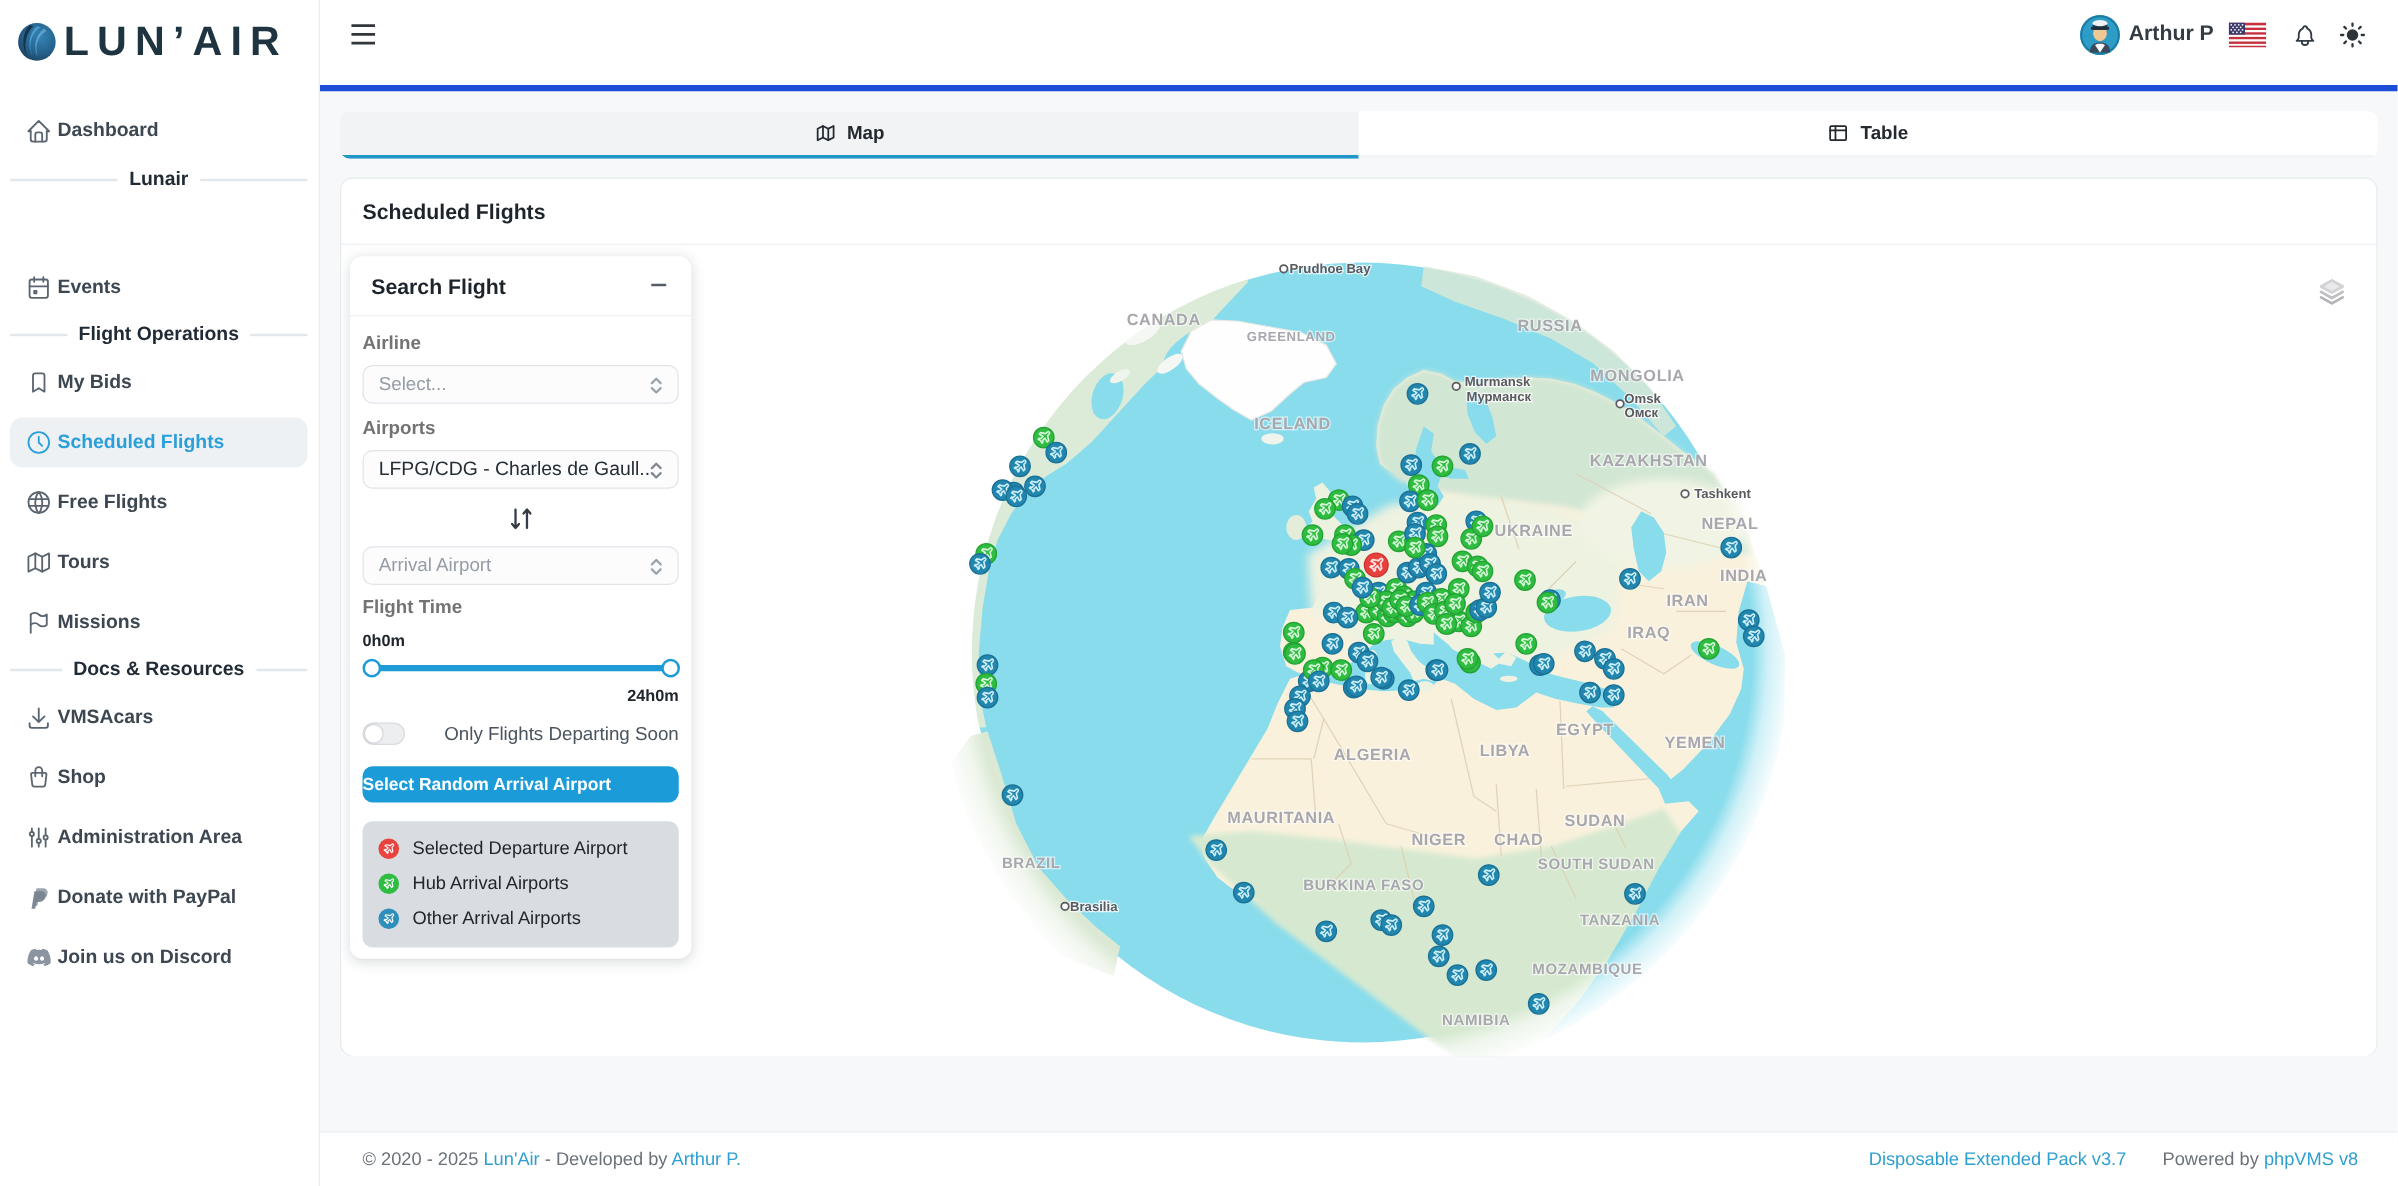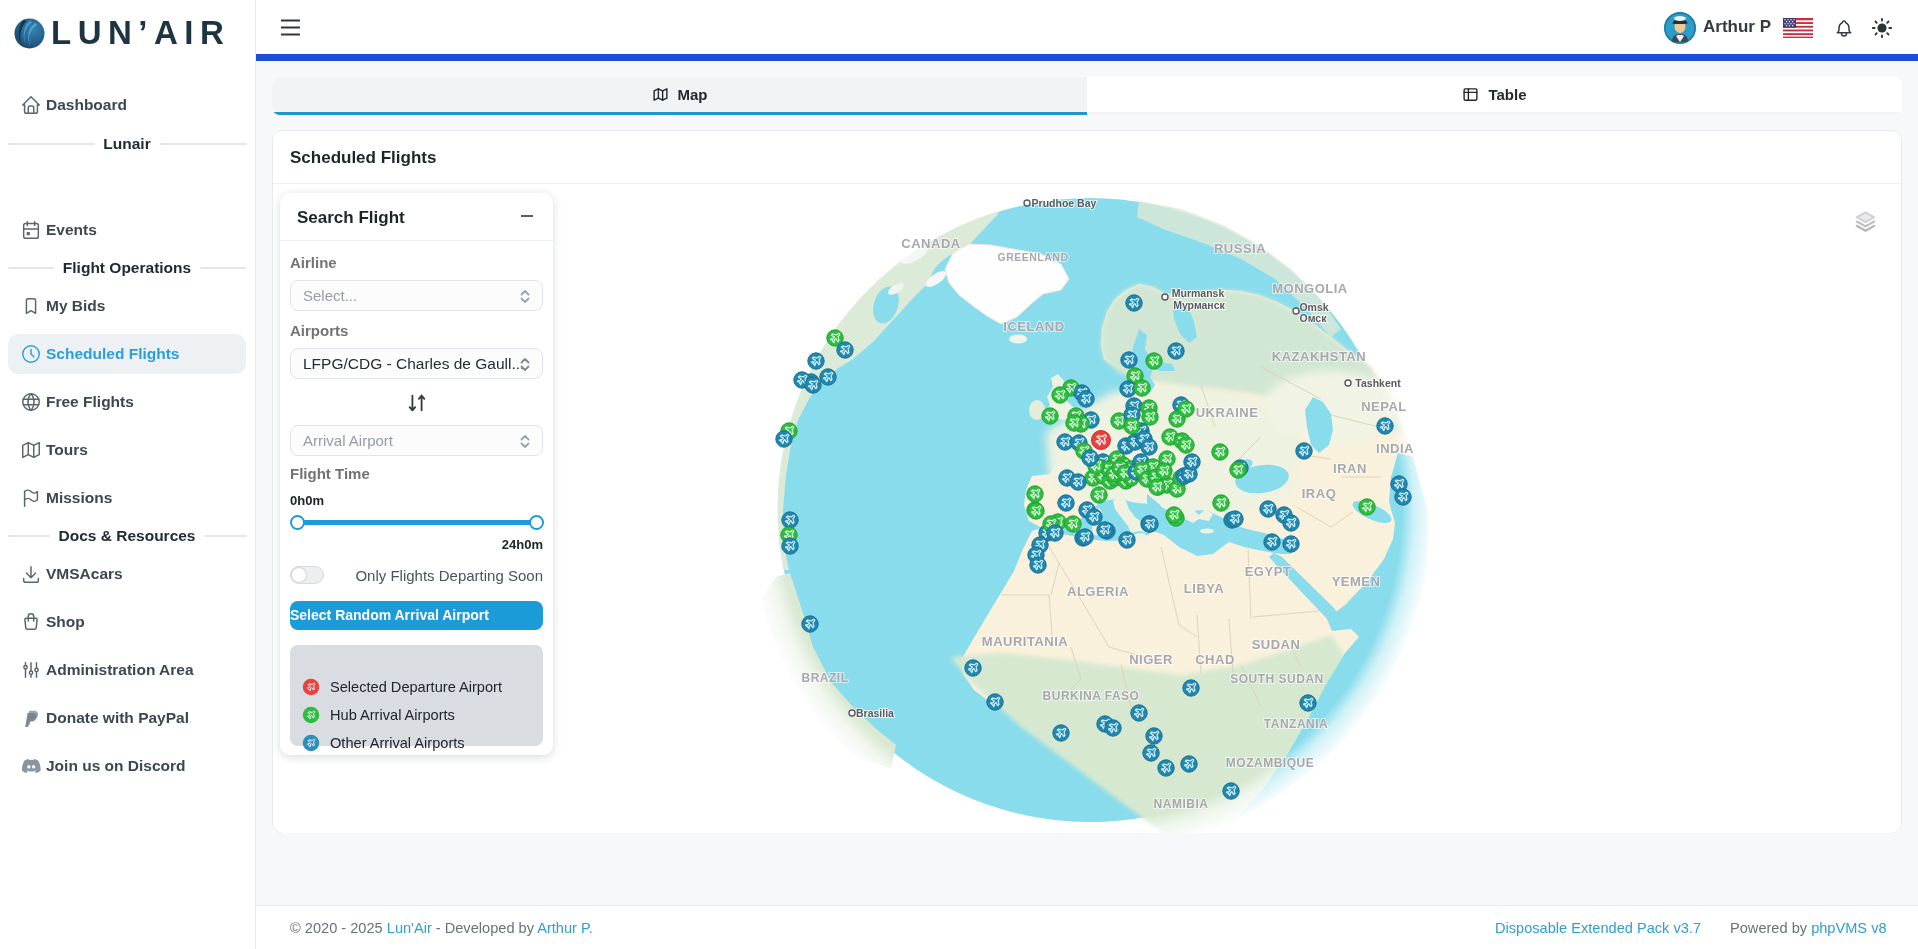--- a/index.html
+++ b/index.html
@@ -14,21 +14,21 @@
   .mi svg { margin-left:12px; flex:0 0 auto; }
   .mi span { margin-left:4px; font-size:15.5px; font-weight:bold; color:#3d4752; }
   .mi.active { background:#eef1f3; }
   .mi.active span { color:#2b9fd9; font-weight:bold; }
   .mhead { position:absolute; left:8px; width:238px; display:flex; align-items:center; }
   .mhead .line { flex:1; height:2px; background:#e3e6ea; border-radius:2px; }
   .mhead span { font-size:15.5px; font-weight:bold; color:#212b36; margin:0 9px; }
 
   
   #topbar { position:fixed; left:256px; top:0; width:1662px; height:54px; background:#fff; z-index:4; }
-  #content { position:fixed; left:256px; top:54px; width:1662px; height:851px; background:#f7f8f9; border-top:7px solid #1d4ed8; }
+  #content { position:fixed; left:256px; top:68px; width:1662px; height:851px; background:#f7f8f9; border-top:5px solid #1d4ed8; }
 
   
   #tabs { position:absolute; left:16px; top:16px; width:1630px; height:38px; display:flex; border-radius:8px; overflow:hidden; background:#fff; }
   .tab { flex:1; display:flex; align-items:center; justify-content:center; font-size:15px; font-weight:bold; color:#23292f; }
   .tab.on  { background:#f1f3f4; border-bottom:3px solid #2196c9; }
   .tab.off { background:#fff; border-bottom:3px solid #f3f4f6; }
   .tab svg { margin-right:9px; }
 
   
   #card { position:absolute; left:16px; top:69px; width:1630px; height:703px; background:#fff; border:1px solid #e8ebee; border-radius:10px; }
@@ -45,21 +45,21 @@
   #panel-b { position:absolute; left:10px; right:10px; top:48px; }
   .flabel { font-size:15px; font-weight:bold; color:#737373; }
   .fsel { position:relative; height:31px; border:1px solid #e0e4e9; border-radius:8px; background:#fcfcfd;
           display:flex; align-items:center; padding-left:12px; font-size:15px; }
   .fsel .ph { color:#959ca6; }
   .fsel .val { color:#252d36; font-size:15.5px; }
   .fsel svg.car { position:absolute; right:9px; top:7px; }
   .btn { position:absolute; left:0; width:253px; height:29px; background:#1b9cd9; border-radius:8px; color:#fff;
          font-size:14px; font-weight:bold; line-height:28px; }
   #legend { position:absolute; left:0; width:253px; height:101px; background:#d9dce0; border-radius:8px; }
-  .lrow { position:absolute; left:12px; display:flex; align-items:center;margin-top:20px; }
+  .lrow { position:absolute; left:12px; display:flex; align-items:center; }
   .lrow span { margin-left:10px; font-size:14.6px; color:#20262d; }
   .toggle { position:absolute; left:0; width:34px; height:18px; border-radius:9px; background:#eceef0; border:1px solid #d8dce0; }
   .toggle i { position:absolute; left:1px; top:1px; width:14px; height:14px; border-radius:50%; background:#fff; box-shadow:0 0 2px rgba(0,0,0,.3); }
   .slider-track { position:absolute; height:5px; border-radius:3px; background:#1e9cd8; }
   .knob { position:absolute; width:15px; height:15px; border-radius:50%; background:#fff; border:2px solid #1e9cd8; }
 
   
   #footer { position:fixed; left:256px; top:905px; width:1662px; height:44px; background:#fff; border-top:1px solid #e9ecef; font-size:14.6px; color:#6a7178; }
   #footer a { color:#2f9fd0; text-decoration:none; }
 </style>

